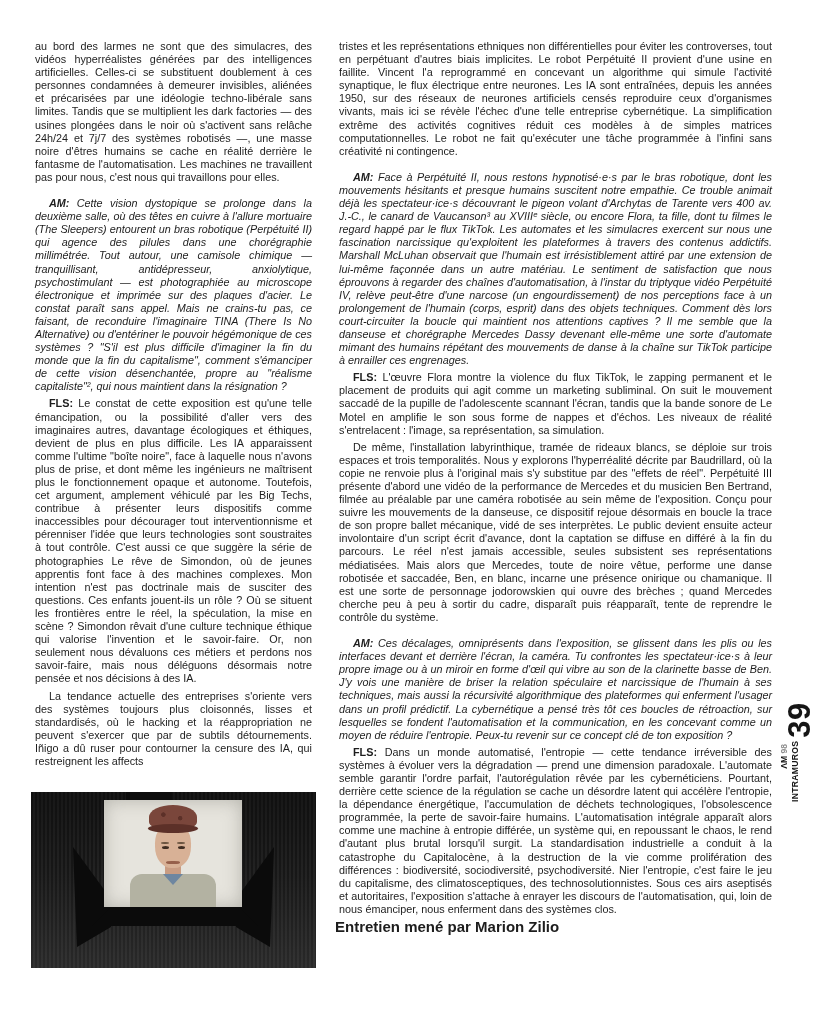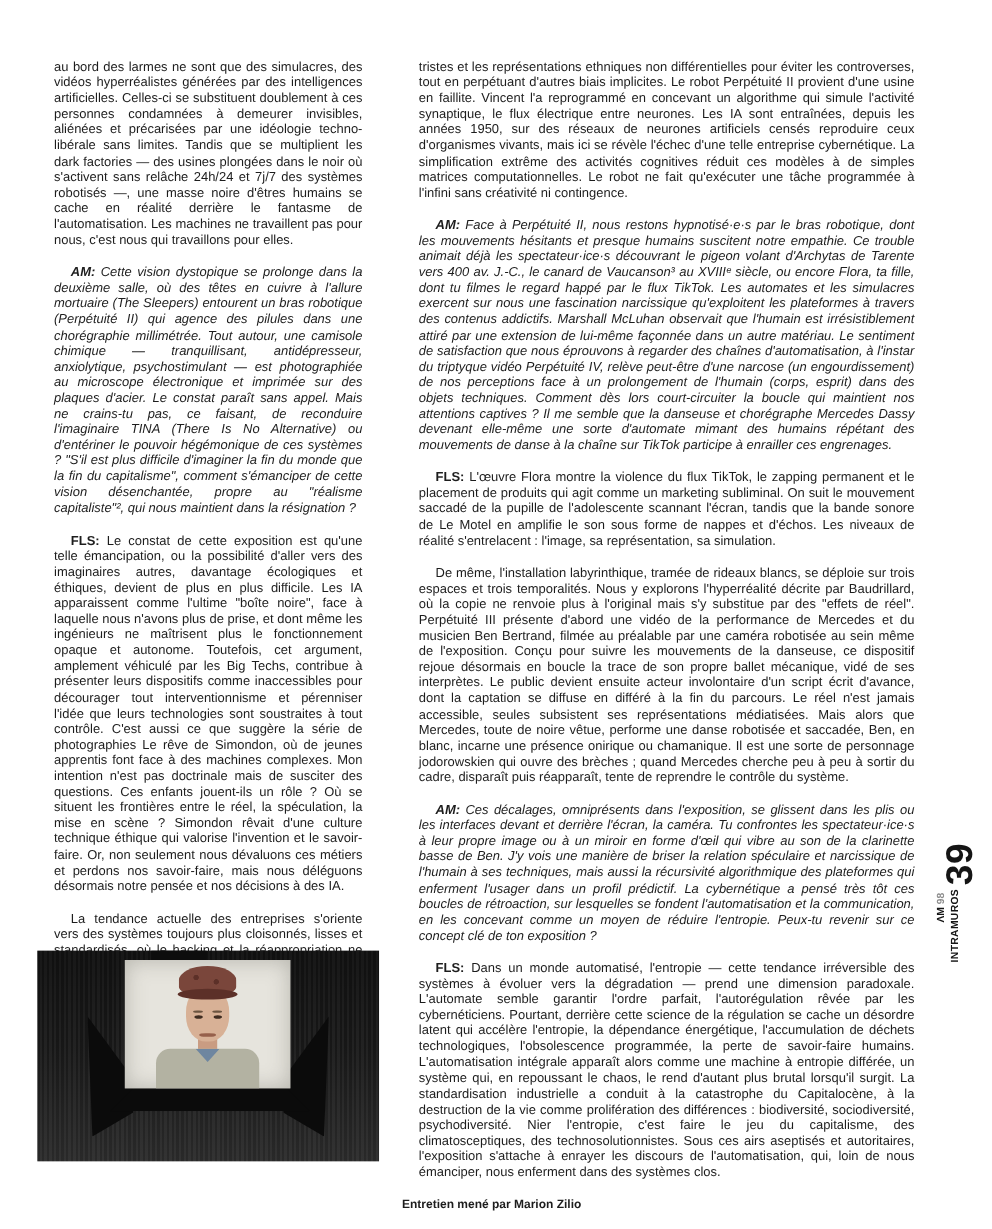--- a/index.html
+++ b/index.html
@@ -4,27 +4,27 @@
 <style>
   html,body{margin:0;padding:0;}
   body{
     width:827px;height:1024px;position:relative;background:#ffffff;
     font-family:"Liberation Sans","DejaVu Sans",sans-serif;color:#1d1d1d;
     overflow:hidden;
   }
   .col{position:absolute;top:36px;font-size:10.8px;line-height:13.1px;text-align:justify;}
   .col-left{left:31px;width:285px;}
   .col-right{left:335px;width:441px;}
-  .paras p{margin:14px;}
+  .paras p{margin:4px;}
   .paras p.sp{margin-top:13px;}
   .paras p.ind{text-indent:14px;}
   .paras p.it{font-style:italic;}
   .plabel{font-weight:bold;}
   .ptext{}
-  .byline{margin:1px 0 0 0;font-weight:bold;font-size:10px;line-height:13.5px;text-align:left;}
+  .byline{margin:1px 0 0 0;font-weight:bold;font-size:15px;line-height:13.5px;text-align:left;}
   .caption{margin-top:14px;text-align:left;font-size:7.6px;line-height:9.5px;font-weight:bold;}
   .caption p{margin:0;}
   .cap-title{font-style:italic;}
   .credit{font-weight:normal;color:#a3a3a3;font-size:6.6px;margin-top:1px;}
 
   
   .pagenum{
     position:absolute;left:775px;top:702px;width:50px;height:36px;
     transform:rotate(-90deg);transform-origin:center;
     font-size:31px;font-weight:bold;letter-spacing:0.5px;color:#151515;

